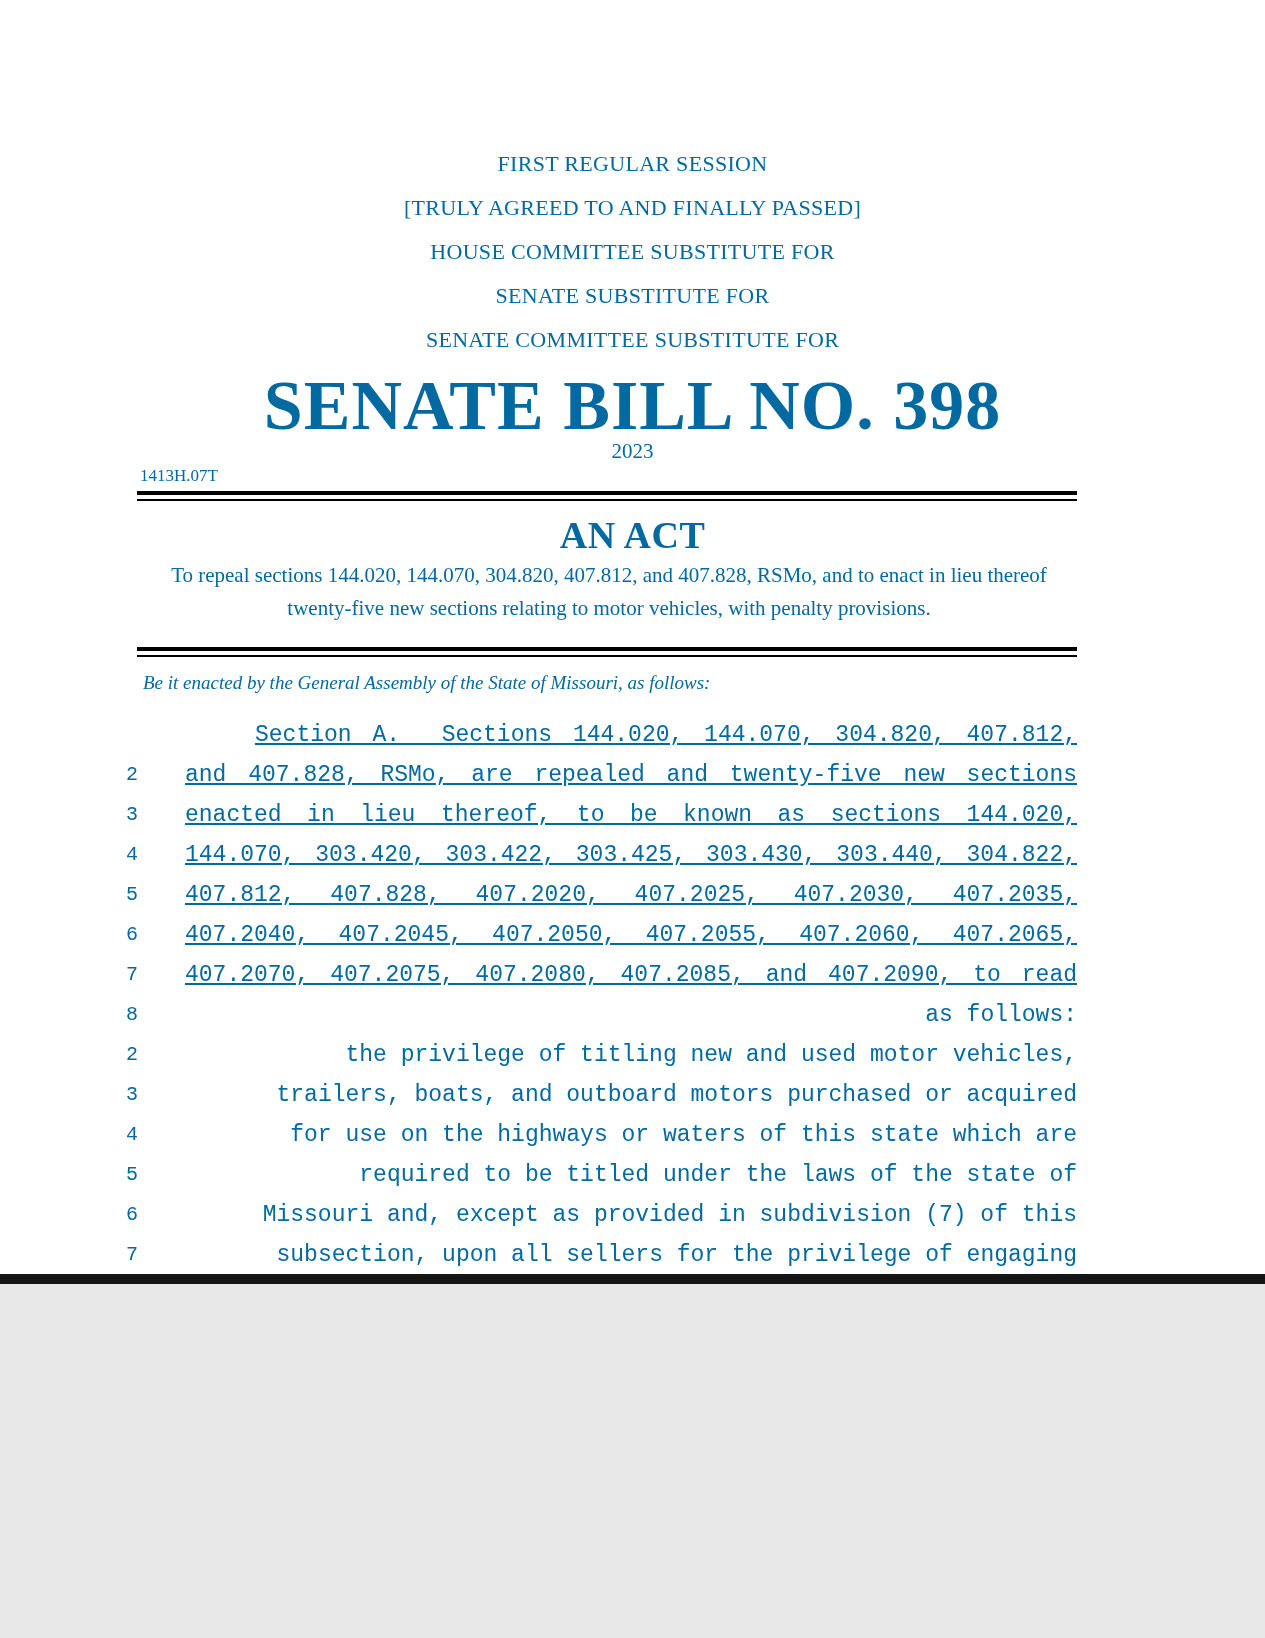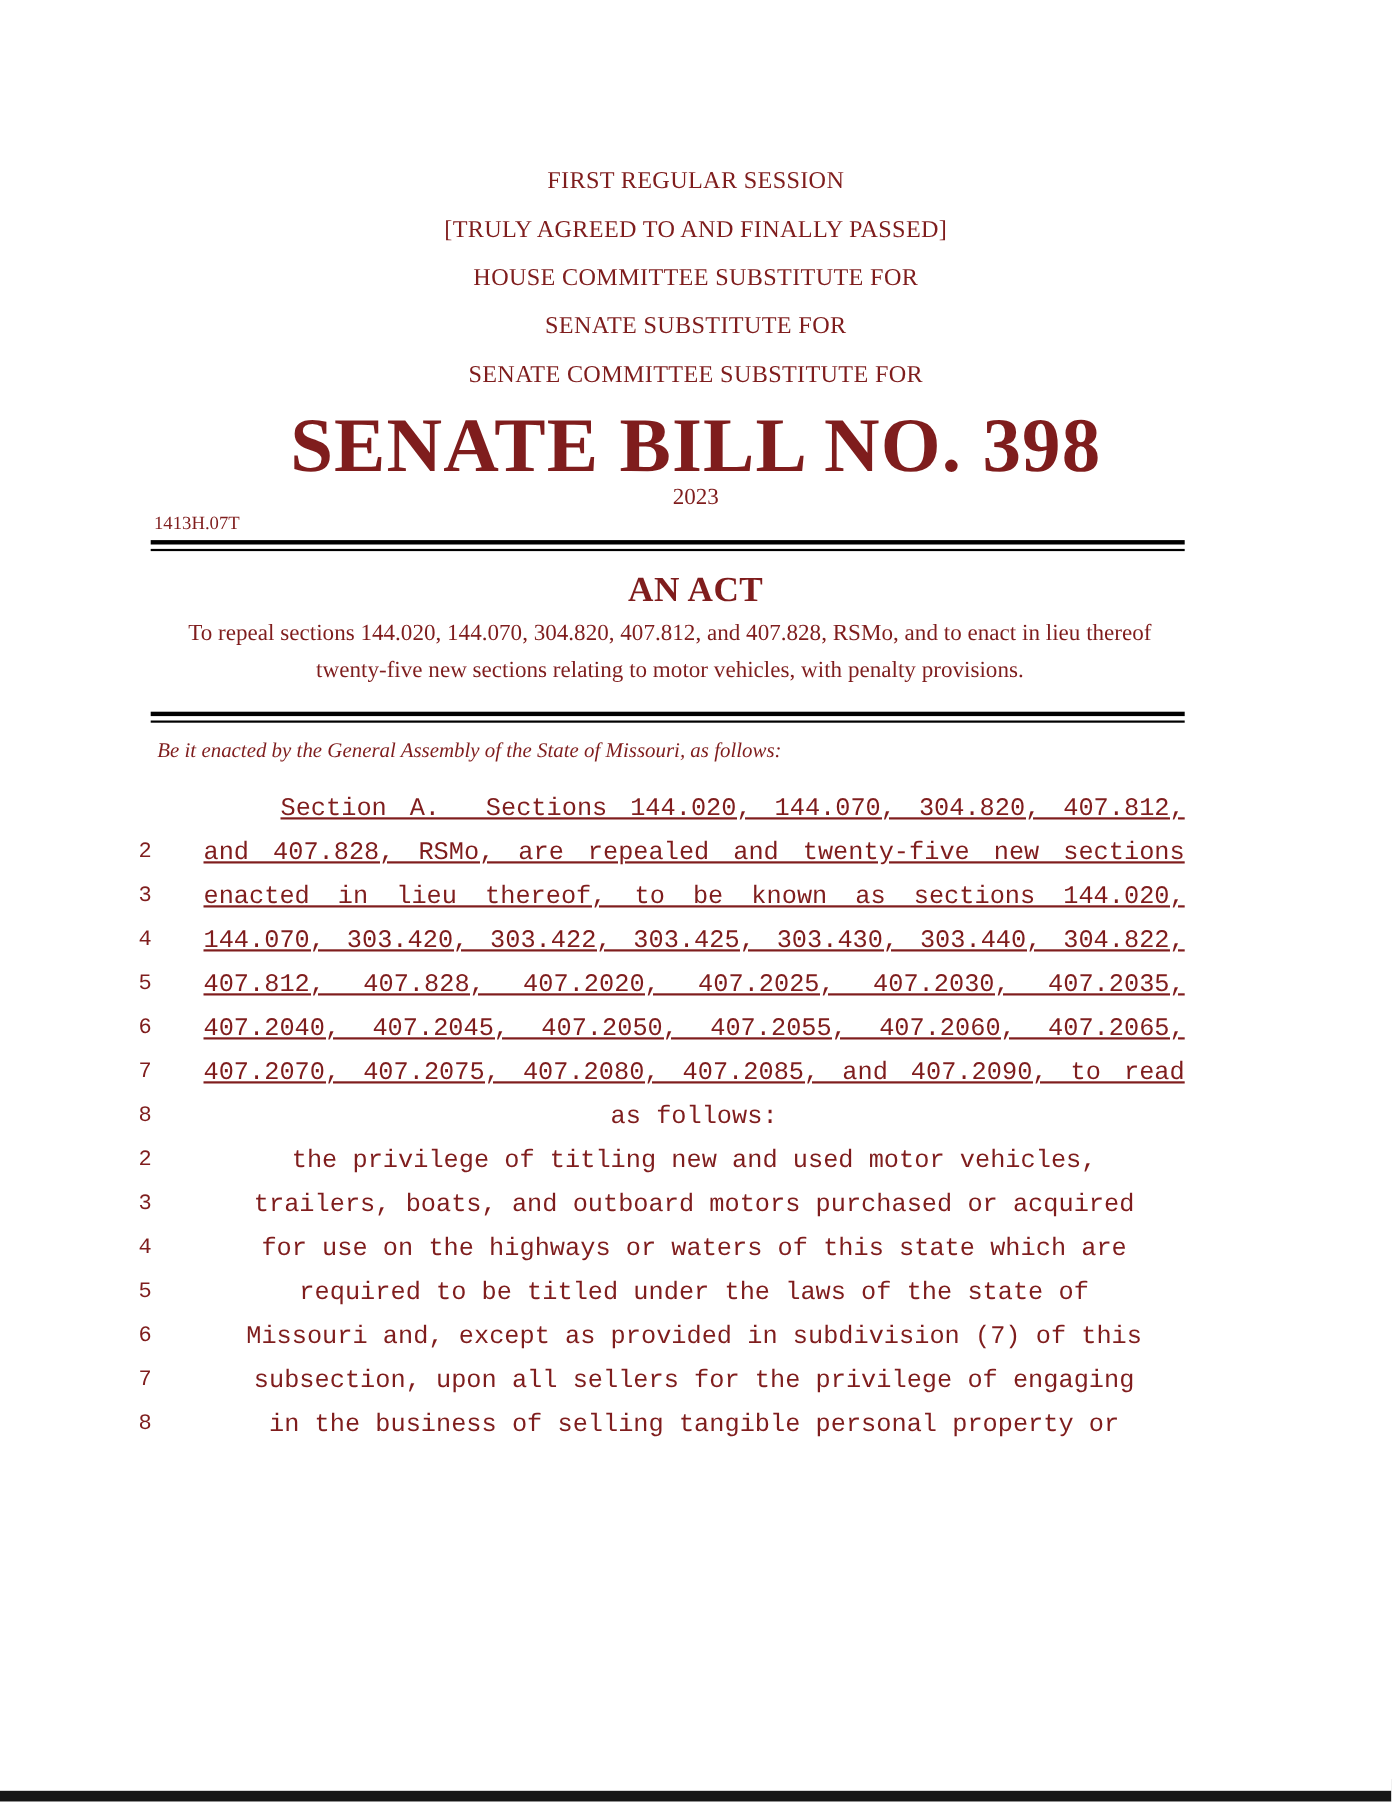--- a/index.html
+++ b/index.html
@@ -1,24 +1,24 @@
 <!DOCTYPE html>
 <html><head>
 <meta charset="utf-8">
 <style>
   html, body { margin: 0; padding: 0; background: #e8e8e8; }
   .page {
     position: relative;
     width: 1265px;
-    height: 1638px;
+    height: 1284px;
     margin: 0 auto;
     background: #ffffff;
     overflow: hidden;
     font-family: "Liberation Serif", serif;
-    color: #7f1d1d;
+    color: #0369a1;
     box-sizing: border-box;
     padding-top: 142px;
   }
   
   .doc-header { text-align: center; margin: 0 155px; }
   .hline {
     font-size: 22px;
     line-height: 44px;
     letter-spacing: 0.3px;
   }
@@ -46,21 +46,21 @@
   .rule {
     margin: 5px 188px 0 137px;
     height: 4px;
     border-top: 4px solid #000;
     border-bottom: 2px solid #000;
   }
   .rule.lower { margin-top: 22px; }
   
   .act-heading {
     text-align: center;
-    font-size: 32px;
+    font-size: 38px;
     font-weight: bold;
     line-height: 36px;
     margin: 16px 160px 6px 160px;
     letter-spacing: 0.5px;
   }
   .act-summary {
     margin: 6px 190px 0 143px;
     font-size: 21px;
     line-height: 33px;
     text-align: center;
@@ -79,21 +79,21 @@
   }
   .bline { display: flex; line-height: 40px; }
   .ln {
     flex: none;
     width: 59px;
     font-size: 20px;
   }
   .lt {
     flex: 1;
     white-space: pre-wrap;
-    text-align: center;
+    text-align: right;
   }
   .bline.j .lt { text-align: justify; text-align-last: justify; text-decoration: underline; }
   .bline.first .lt { padding-left: 70px; }
   
   .explanation {
     margin: 96px 195px 0 145px;
     font-size: 21px;
     font-weight: bold;
     line-height: 30px;
   }

